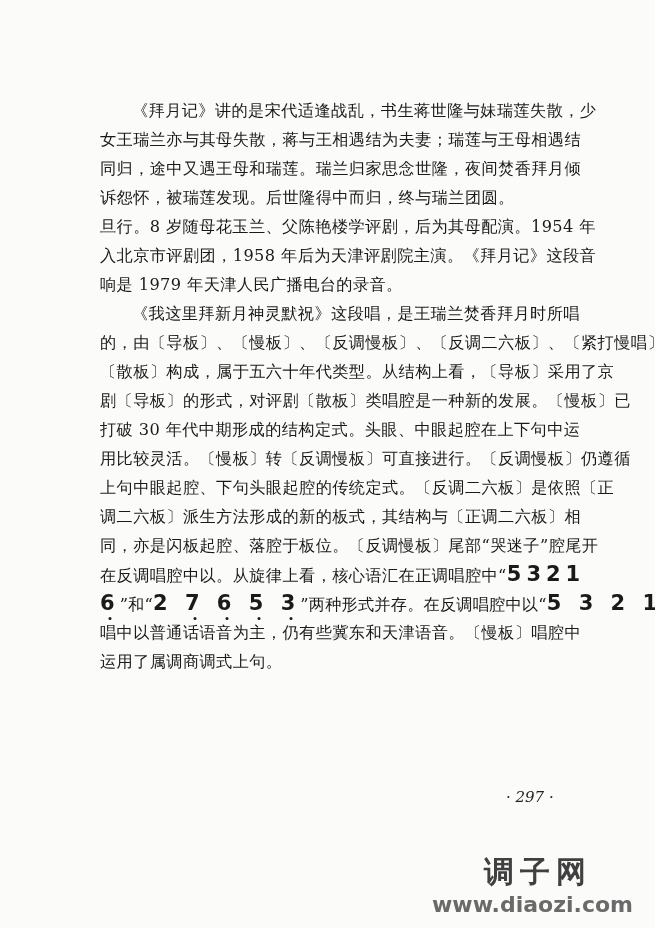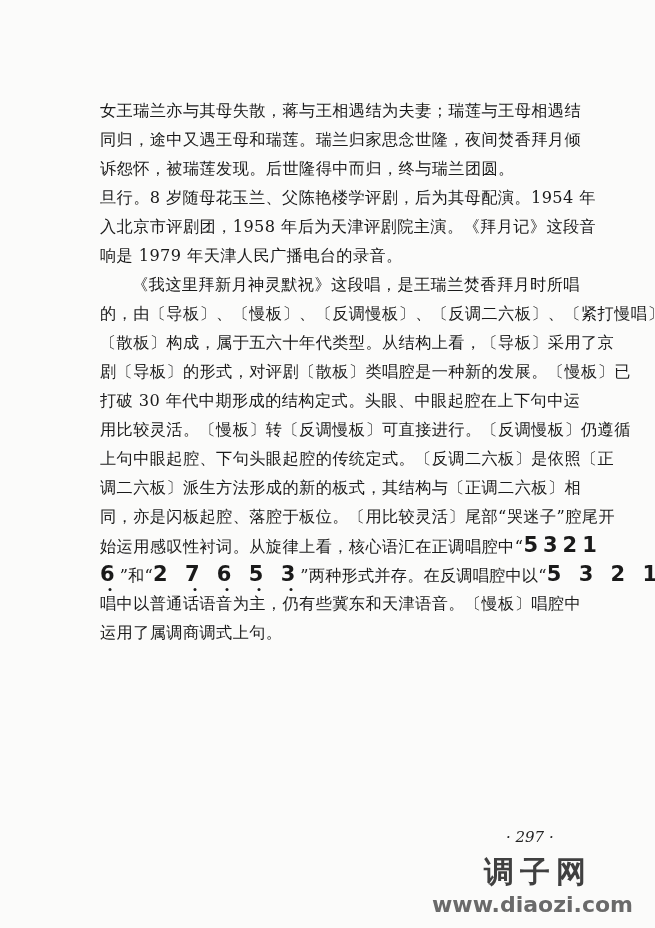--- a/index.html
+++ b/index.html
@@ -25,62 +25,63 @@
   .dot-below::after {
     content: ""; position: absolute; left: 50%; bottom: -2px; width: 3px; height: 3px;
     background: #1a1a1a; border-radius: 50%; transform: translateX(-50%);
   }
   .dot-above { position: relative; display: inline-block; }
   .dot-above::before {
     content: ""; position: absolute; left: 45%; top: 4px; width: 3px; height: 3px;
     background: #1a1a1a; border-radius: 50%; transform: translateX(-50%);
   }
   .pagenum {
-    position: absolute; left: 506px; top: 828px; font-size: 15px; font-style: italic;
+    position: absolute; left: 506px; top: 788px; font-size: 15px; font-style: italic;
     font-family: "DejaVu Serif", serif; color: #222;
   }
   .wm-cn {
     position: absolute; left: 484px; top: 852px; font-size: 30px; font-weight: bold;
     color: #404040; letter-spacing: 6px; font-family: "DejaVu Sans", sans-serif;
   }
   .wm-url {
     position: absolute; left: 432px; top: 892px; font-size: 22px; font-weight: bold;
     color: #6a6a6a; font-family: "DejaVu Sans", sans-serif;
   }
 </style>
 </head>
 <body>
 
 <div class="page">
 
   <div>
+    <span class="line indent">《拜月记》讲的是宋代适逢战乱，书生蒋世隆与妹瑞莲失散，少</span>
     <span class="line">女王瑞兰亦与其母失散，蒋与王相遇结为夫妻；瑞莲与王母相遇结</span>
     <span class="line">同归，途中又遇王母和瑞莲。瑞兰归家思念世隆，夜间焚香拜月倾</span>
     <span class="line last">诉怨怀，被瑞莲发现。后世隆得中而归，终与瑞兰团圆。</span>
   </div>
 
   <div>
     <span class="line">旦行。8 岁随母花玉兰、父陈艳楼学评剧，后为其母配演。1954 年</span>
     <span class="line">入北京市评剧团，1958 年后为天津评剧院主演。《拜月记》这段音</span>
     <span class="line last">响是 1979 年天津人民广播电台的录音。</span>
   </div>
 
   <div>
     <span class="line indent">《我这里拜新月神灵默祝》这段唱，是王瑞兰焚香拜月时所唱</span>
     <span class="line">的，由〔导板〕、〔慢板〕、〔反调慢板〕、〔反调二六板〕、〔紧打慢唱〕、</span>
     <span class="line">〔散板〕构成，属于五六十年代类型。从结构上看，〔导板〕采用了京</span>
     <span class="line">剧〔导板〕的形式，对评剧〔散板〕类唱腔是一种新的发展。〔慢板〕已</span>
     <span class="line">打破 30 年代中期形成的结构定式。头眼、中眼起腔在上下句中运</span>
     <span class="line">用比较灵活。〔慢板〕转〔反调慢板〕可直接进行。〔反调慢板〕仍遵循</span>
     <span class="line">上句中眼起腔、下句头眼起腔的传统定式。〔反调二六板〕是依照〔正</span>
     <span class="line">调二六板〕派生方法形成的新的板式，其结构与〔正调二六板〕相</span>
-    <span class="line">同，亦是闪板起腔、落腔于板位。〔用比较灵活〕尾部“哭迷子”腔尾开</span>
+    <span class="line">同，亦是闪板起腔、落腔于板位。〔反调慢板〕尾部“哭迷子”腔尾开</span>
 
     <div class="line">
-      <span>始运用感叹性衬词。从旋律上看，核心语汇在正调唱腔中“</span><span class="jianpu">5321</span>
+      <span>在反调唱腔中以。从旋律上看，核心语汇在正调唱腔中“</span><span class="jianpu">5321</span>
     </div>
 
     <div class="line" style="text-align-last:left; letter-spacing:0.2px;">
       <span class="jianpu"><span class="dot-below">6</span></span><span>”和“</span><span class="jianpu">2 <span class="dot-below">7</span> <span class="dot-below">6</span> <span class="dot-below">5</span> <span class="dot-below">3</span></span><span>”两种形式并存。在反调唱腔中以“</span><span class="jianpu">5 3 2 1 <span class="dot-below">6</span></span><span>”</span>
     </div>
 
 
     <span class="line">唱中以普通话语音为主，仍有些冀东和天津语音。〔慢板〕唱腔中</span>
     <span class="line last">运用了属调商调式上句。</span>
   </div>

